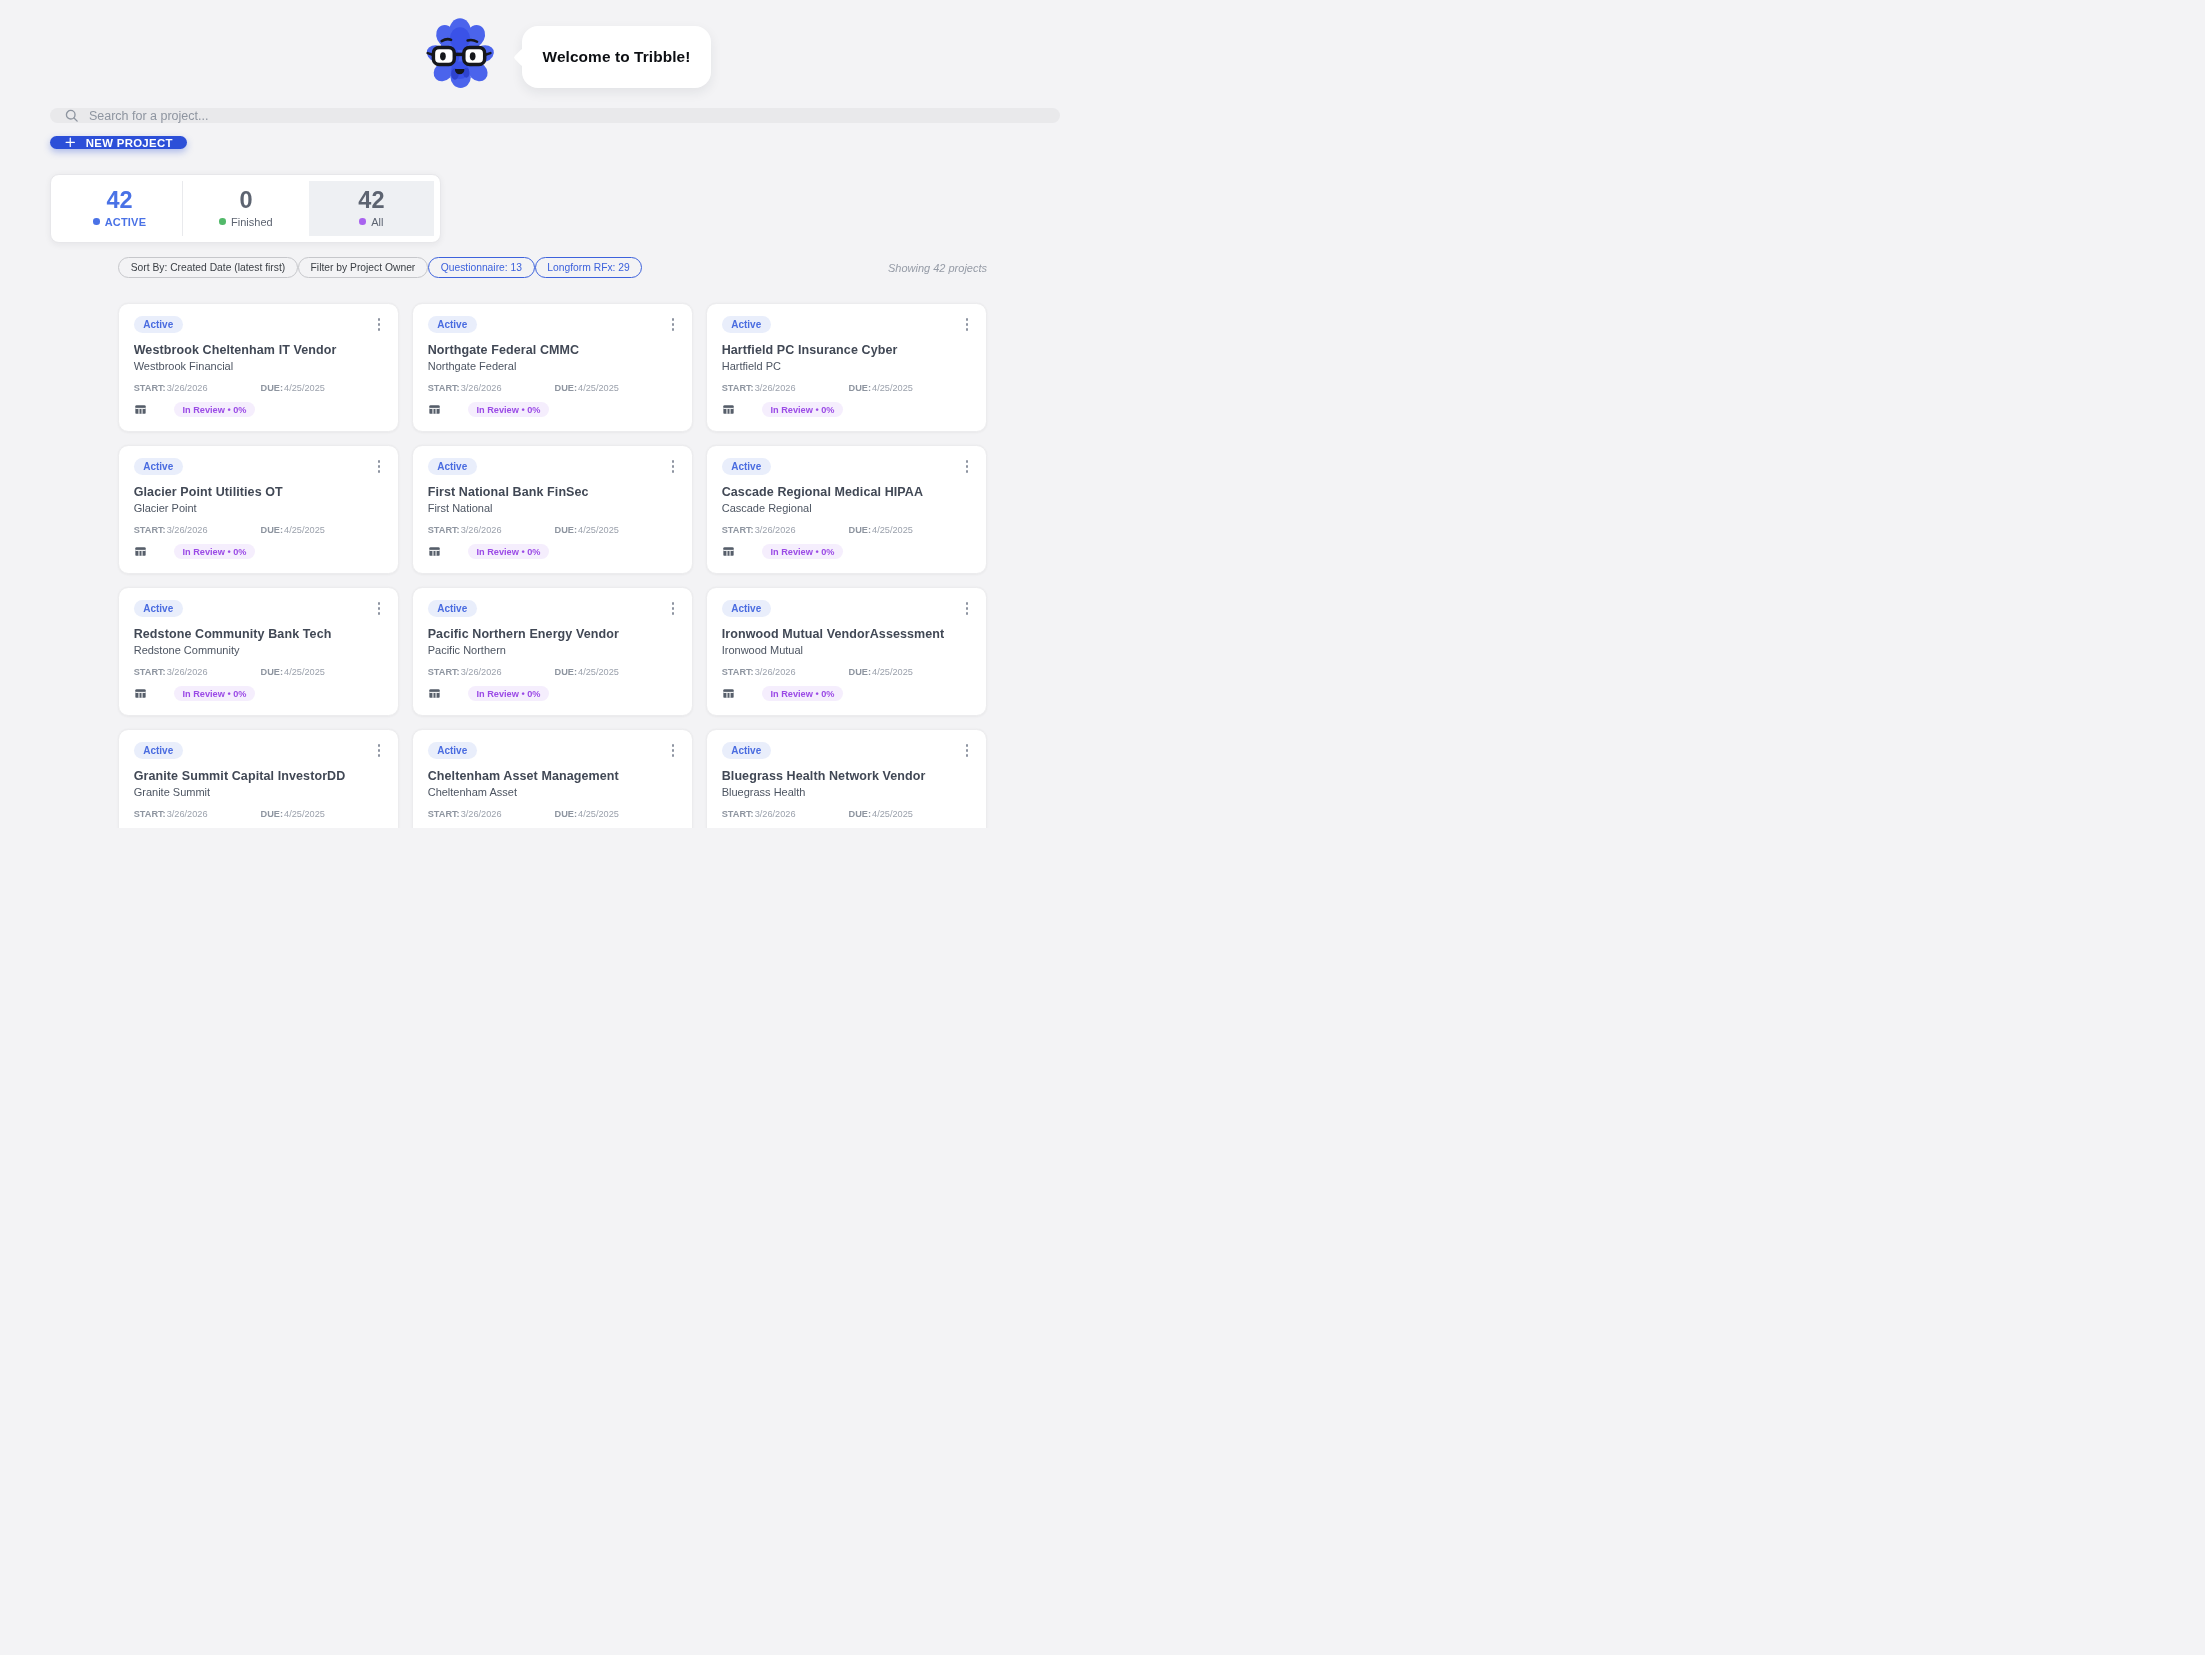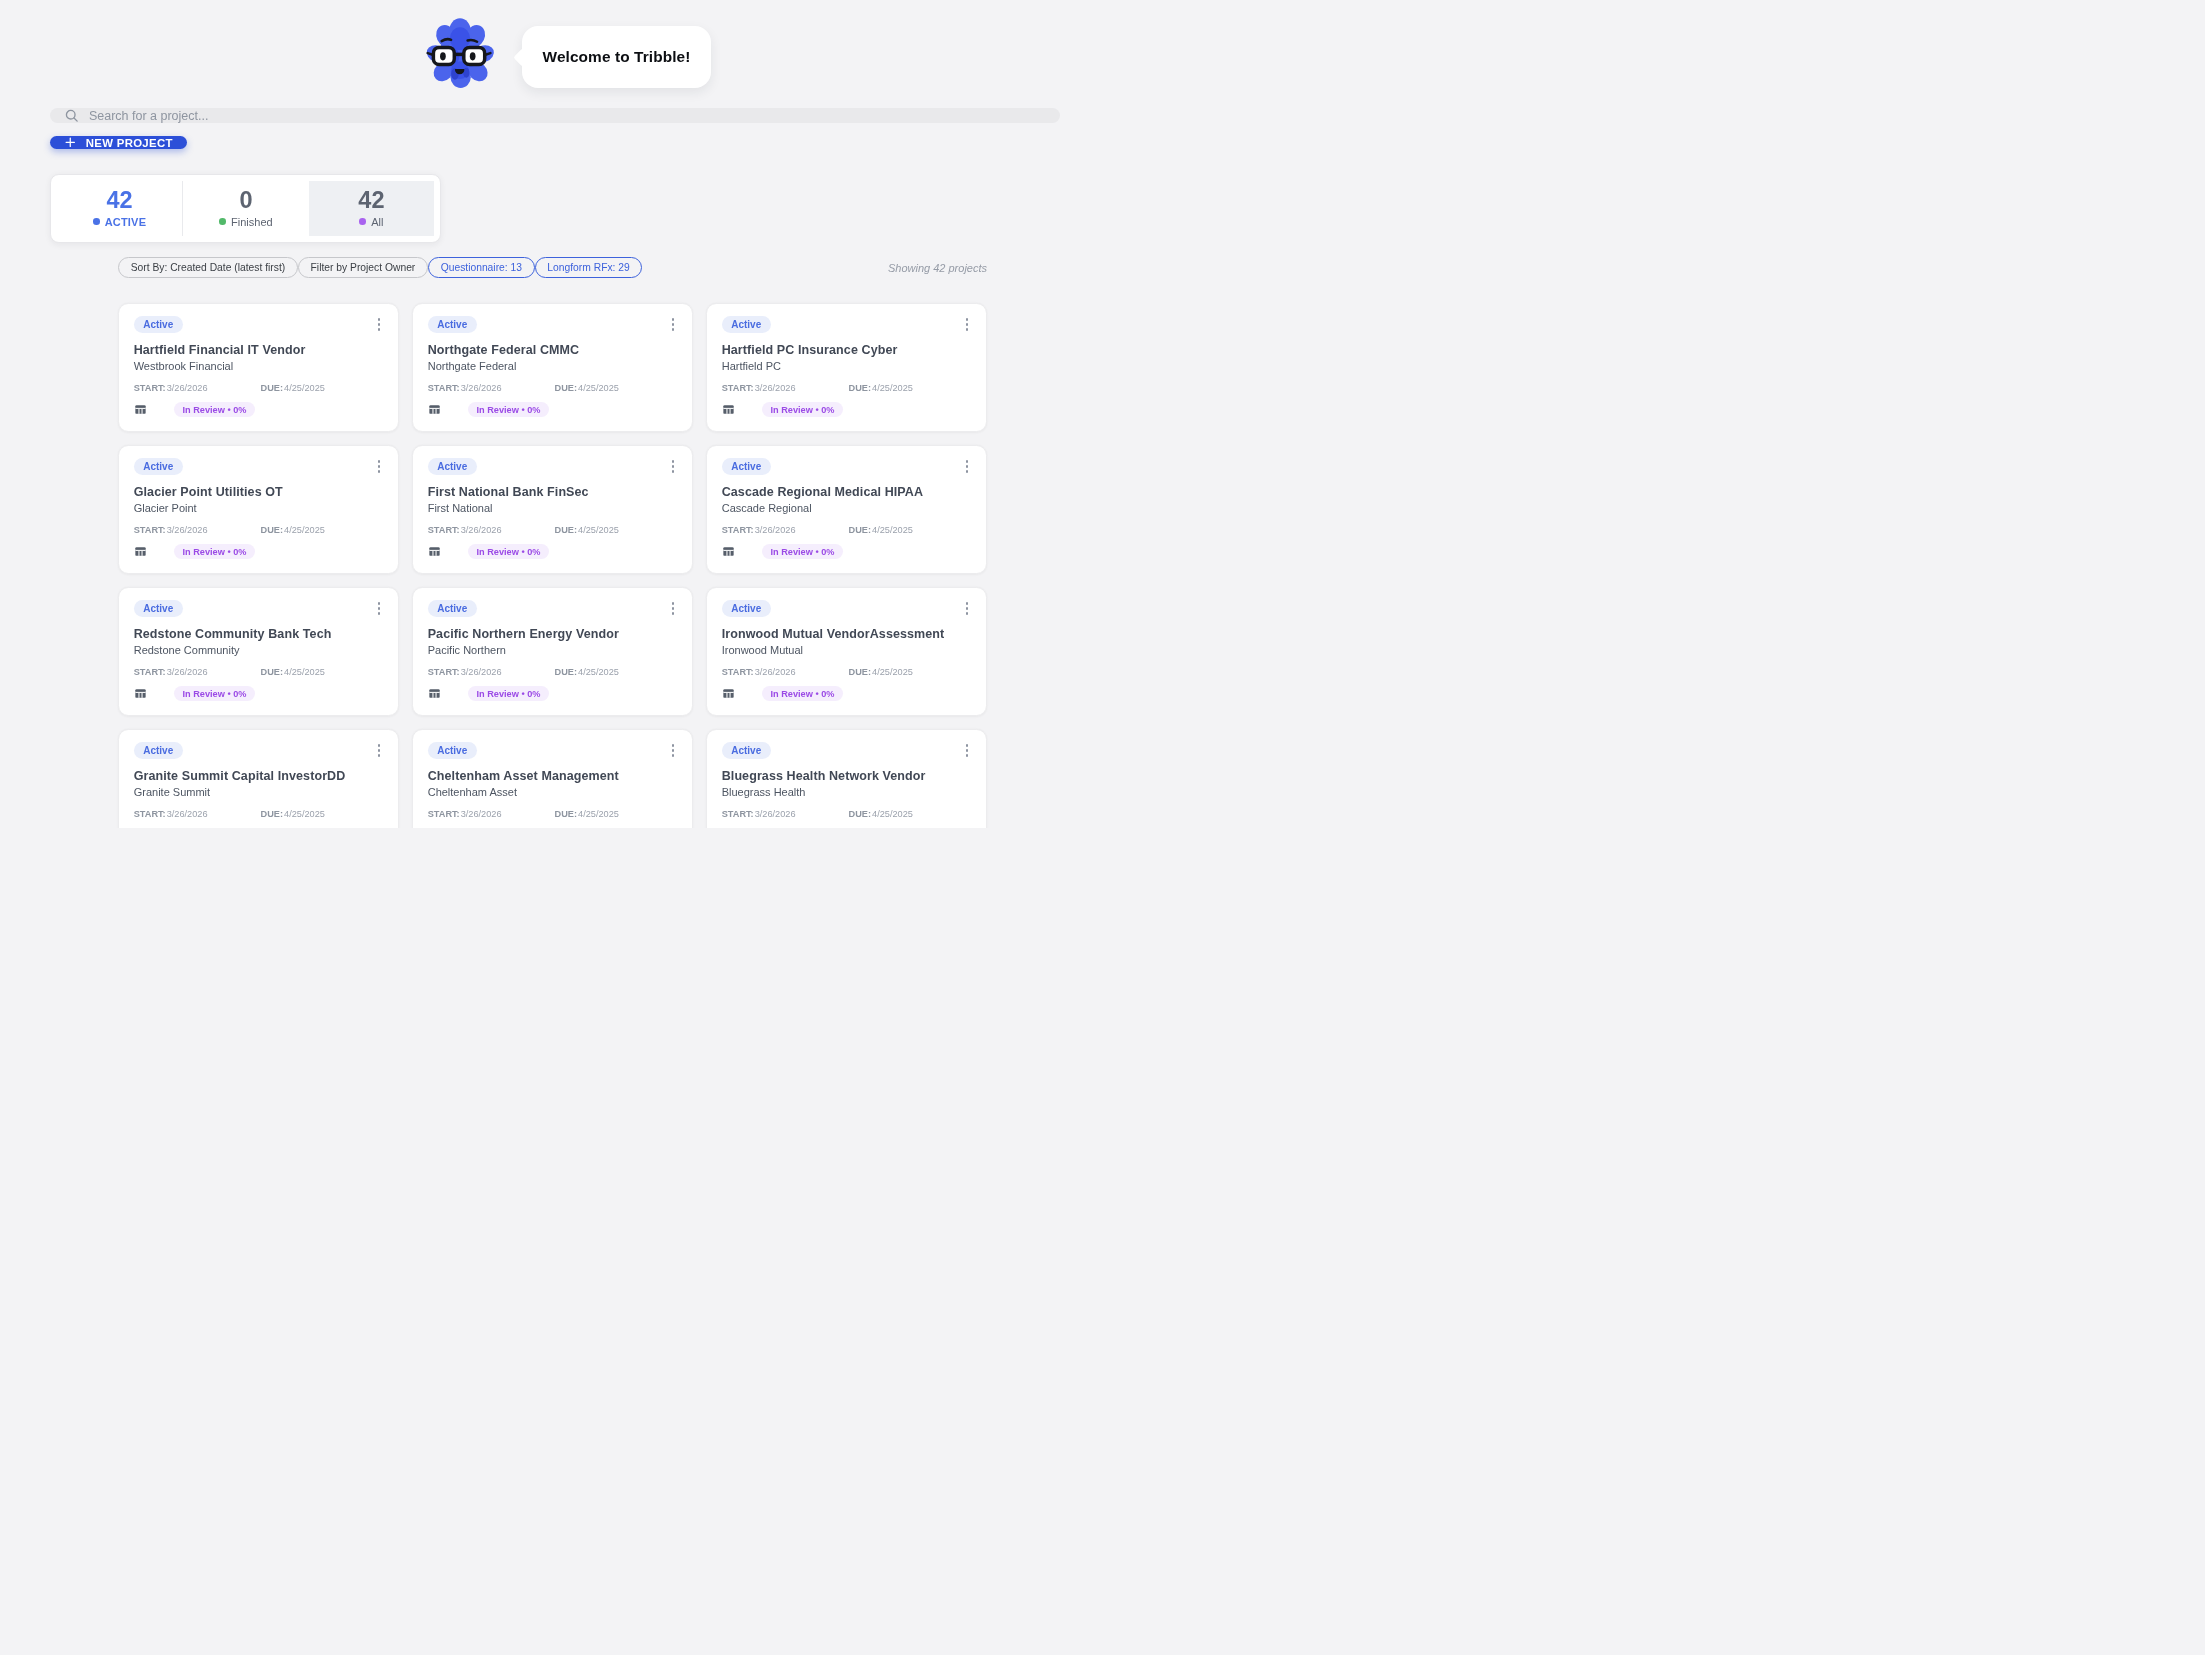--- a/index.html
+++ b/index.html
@@ -217,21 +217,21 @@
   <div class="grid">
   <article class="card">
     <div class="card-top">
       <span class="badge-active">Active</span>
       <span class="kebab">
             <i></i>
             <i></i>
             <i></i>
           </span>
     </div>
-    <h3 class="card-title">Hartfield Financial IT Vendor</h3>
+    <h3 class="card-title">Westbrook Cheltenham IT Vendor</h3>
     <div class="card-sub">Westbrook Financial</div>
     <div class="card-dates">
       <span class="dlabel">START:</span>
       <span class="dval">3/26/2026</span>
       <span class="dlabel due">DUE:</span>
       <span class="dval">4/25/2025</span>
     </div>
     <div class="card-foot">
       <svg width="13" height="13" viewBox="0 0 24 24" aria-hidden="true">
         <rect x="2.5" y="4" width="19" height="16" rx="2.2" fill="#565e6a"></rect>

